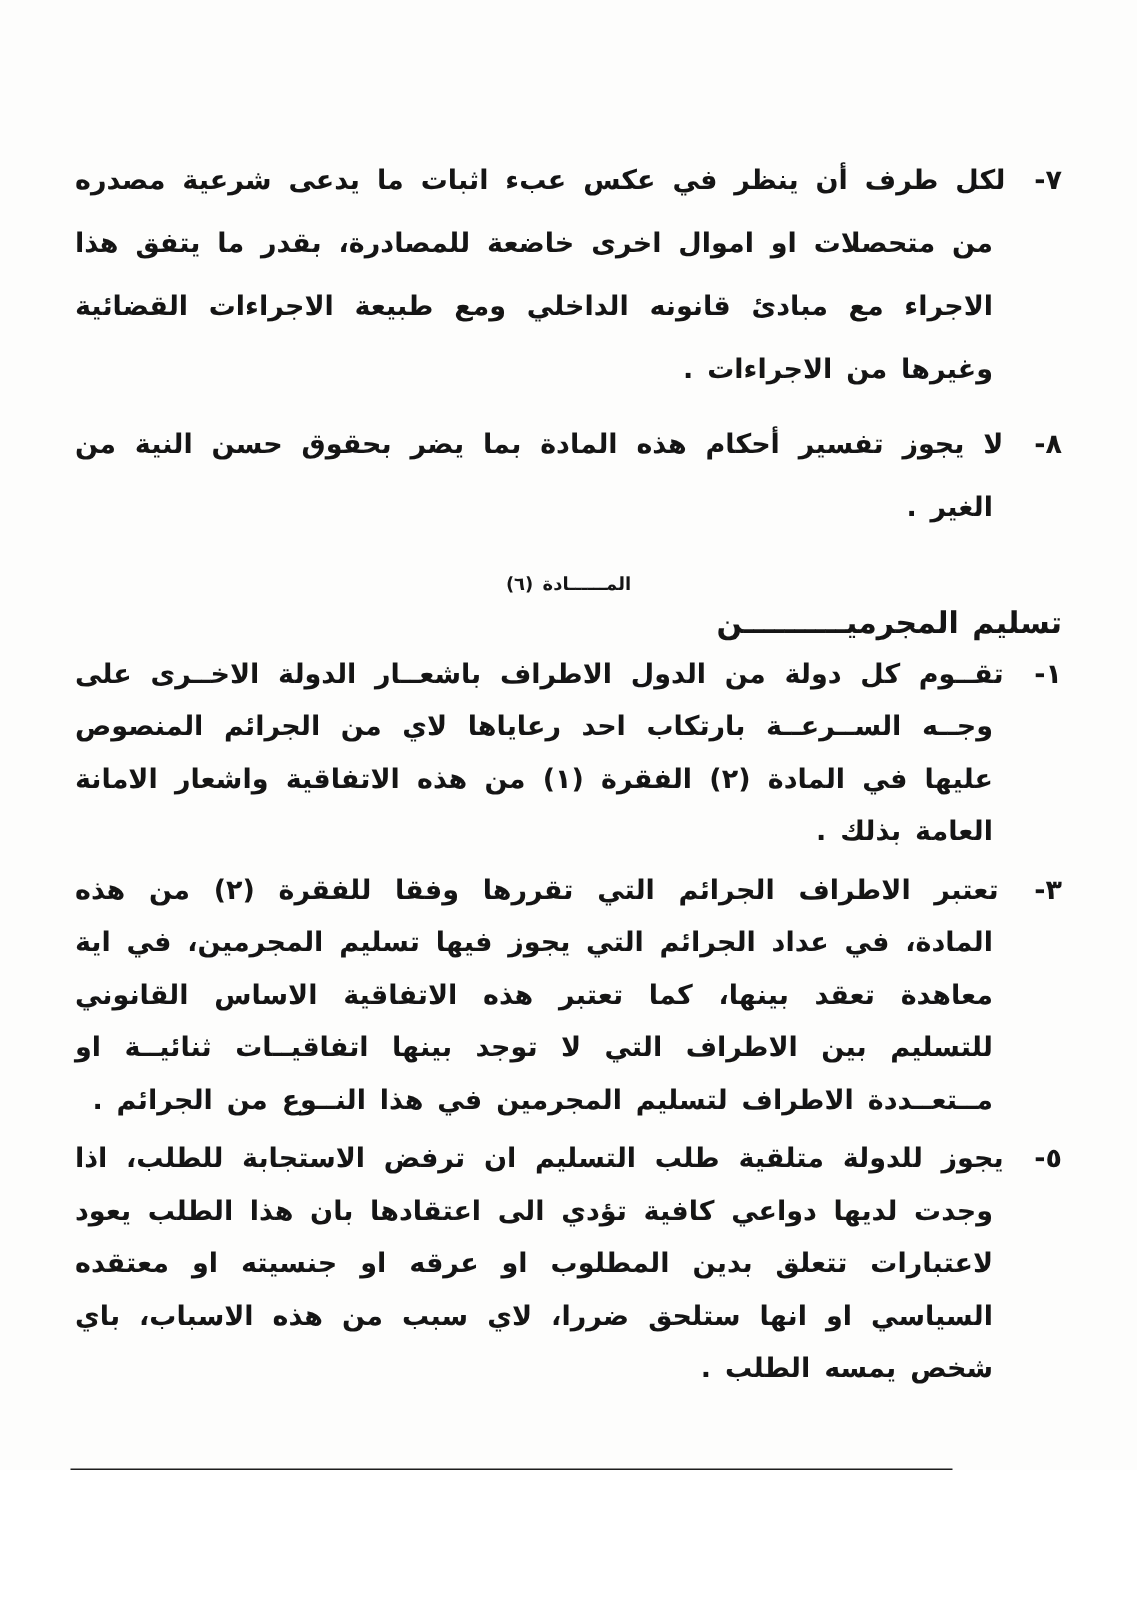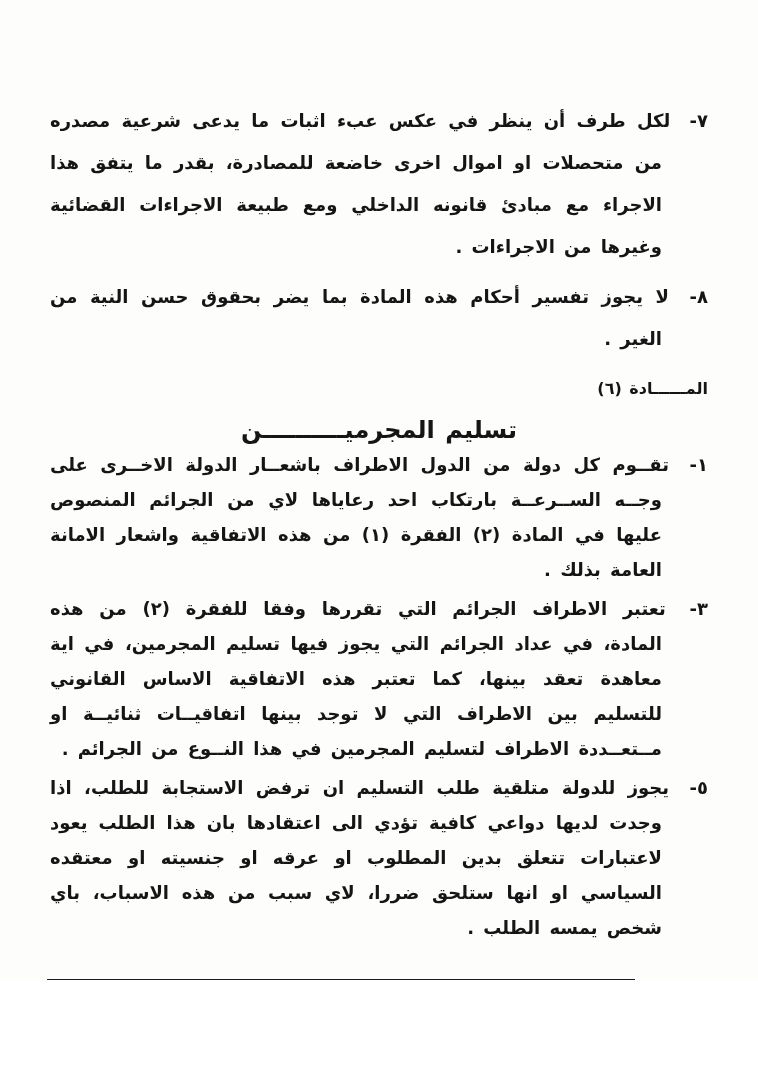--- a/index.html
+++ b/index.html
@@ -15,26 +15,26 @@
   .clause {
     font-size:18px; font-weight:700;
     text-align:justify; line-height:35px;
     padding-right:46px; text-indent:-46px;
     word-spacing:3px;
     margin-bottom:4px;
   }
   .top-section .clause { line-height:42px; margin-bottom:8px; }
   .num { margin-left:8px; }
   .article-title {
-    text-align:right; font-size:16px; font-weight:700;
+    text-align:center; font-size:12px; font-weight:700;
     line-height:26px; margin-top:16px; word-spacing:2px;
   }
   .article-subtitle {
-    text-align:center; font-size:24px; font-weight:700;
-    line-height:26px; margin-top:15px; word-spacing:2px;
+    text-align:right; font-size:20px; font-weight:700;
+    line-height:26px; word-spacing:2px;
   }
   .clauses-section { margin-top:4px; }
   .footer-rule {
     position:absolute; top:979px; left:47px;
     width:588px; height:3px; background:#1d1d1d;
   }
   .page-number {
     position:absolute; top:1000px; left:305px; width:50px;
     text-align:center; font-size:16px; font-weight:700;
   }

